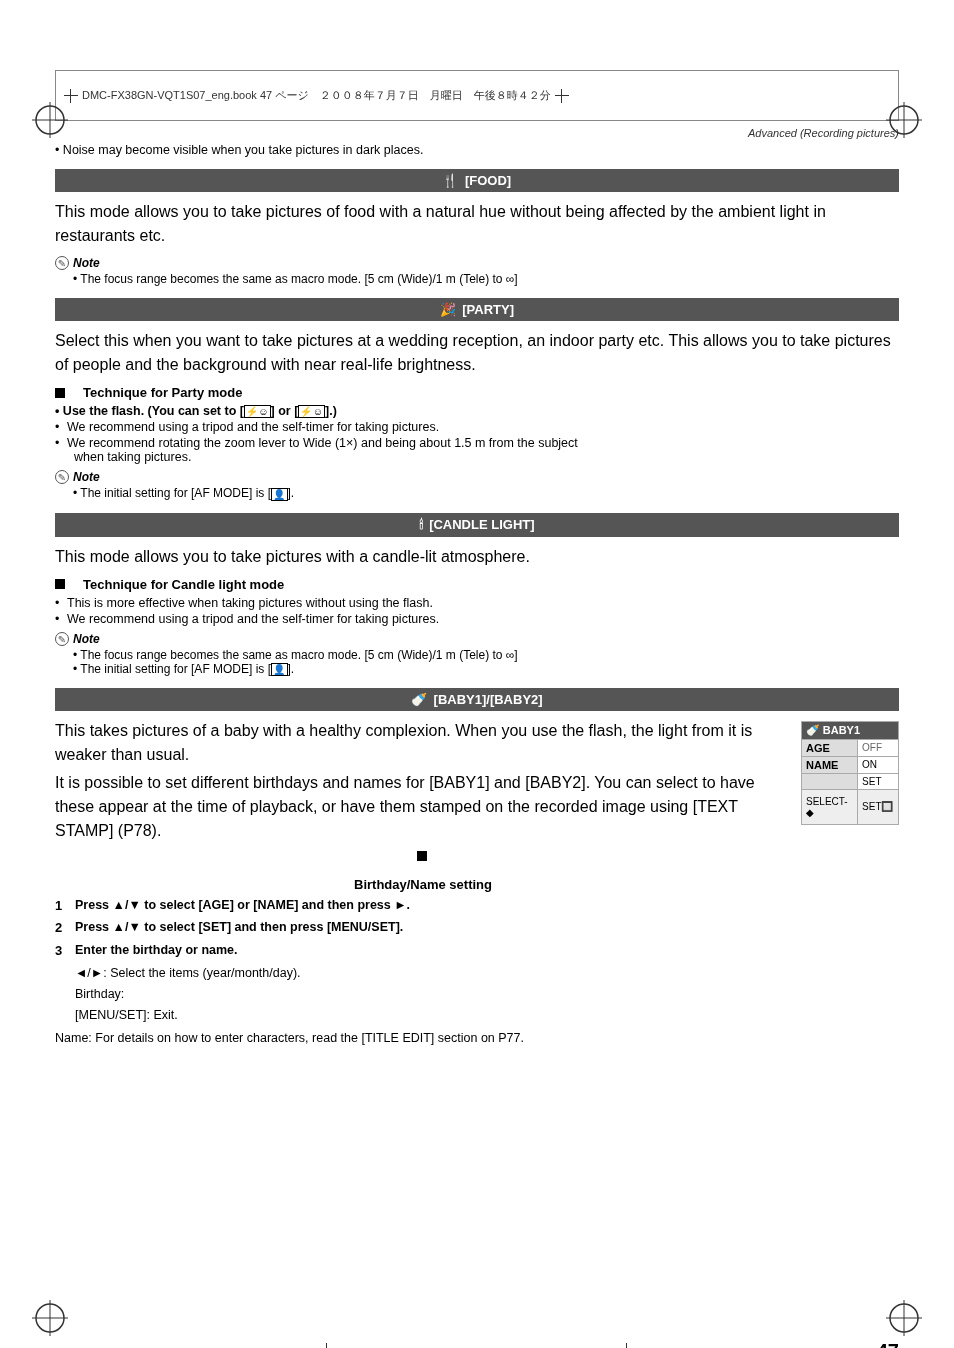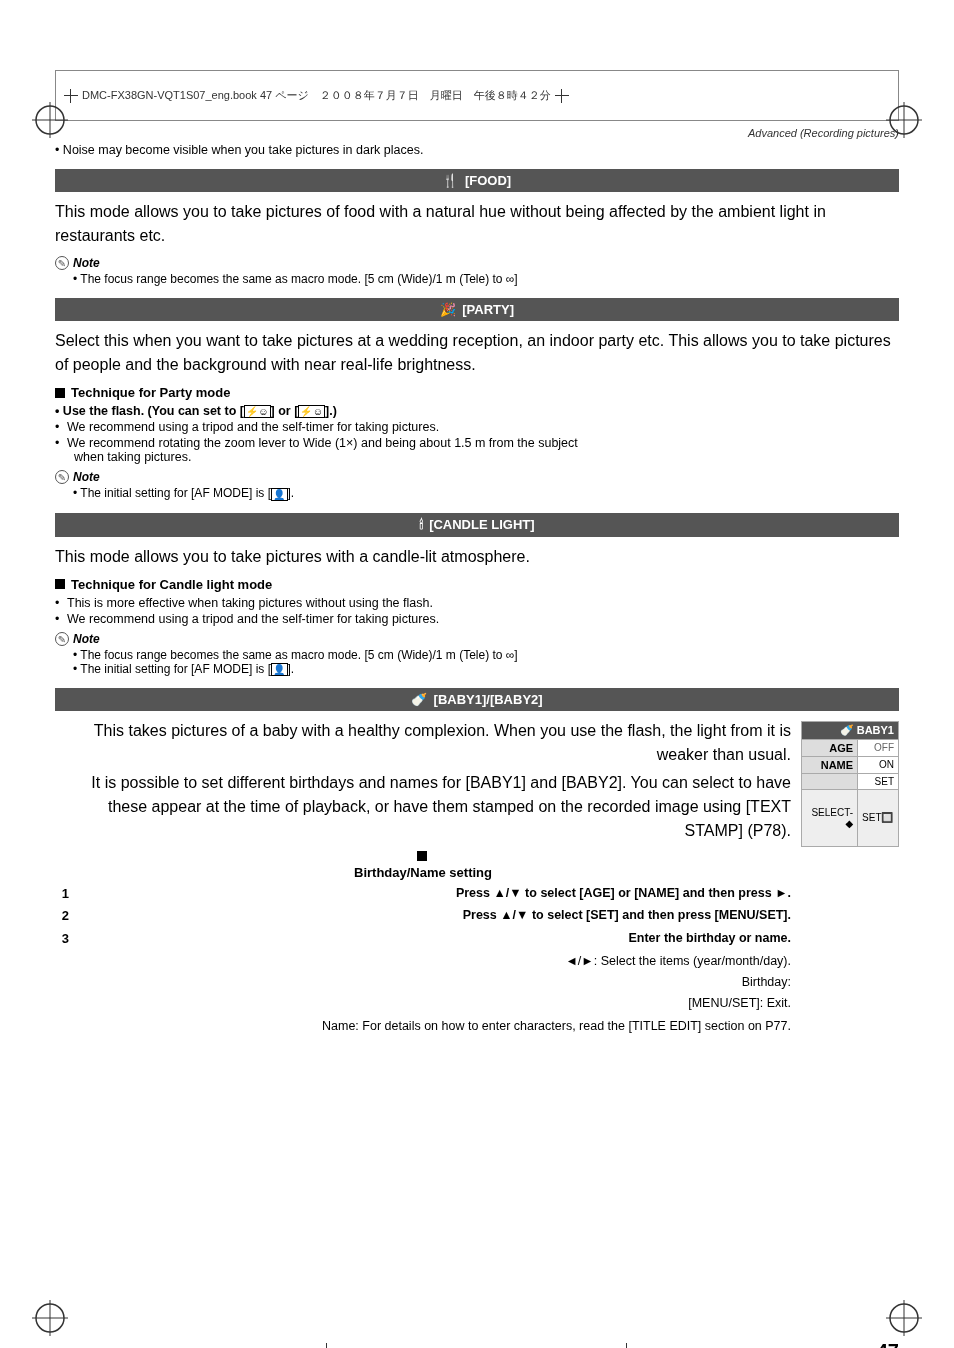--- a/index.html
+++ b/index.html
@@ -134,21 +134,21 @@
       font-size: 12px;
       margin-left: 18px;
     }
 
     .subsection-title {
       font-size: 13px;
       font-weight: bold;
       margin-bottom: 4px;
       display: flex;
       align-items: center;
-      gap: 4px;
+      gap: 16px;
     }
     .square-bullet {
       display: inline-block;
       width: 10px;
       height: 10px;
       background: #000;
       margin-right: 2px;
       flex-shrink: 0;
     }
 
@@ -200,21 +200,20 @@
     .indent-line {
       margin-bottom: 2px;
       line-height: 1.5;
     }
 
     
     .baby-layout {
       display: flex;
       gap: 10px;
       align-items: flex-start;
-      text-align: right;
     }
     .baby-text {
       flex: 1;
     }
     .baby-table-container {
       width: 98px;
       flex-shrink: 0;
       margin-top: 2px;
     }
     .baby-table {
@@ -242,21 +241,21 @@
     }
     .baby-table .val-on {
       font-size: 10px;
     }
     .baby-table .val-set {
       font-size: 10px;
     }
     .baby-table .footer-row td {
       background: #eee;
       font-size: 10px;
-      padding: 17px 4px;
+      padding: 6px 4px;
     }
 
     
     .bottom-nav {
       position: absolute;
       bottom: 55px;
       left: 0;
       right: 0;
       display: flex;
       align-items: center;

